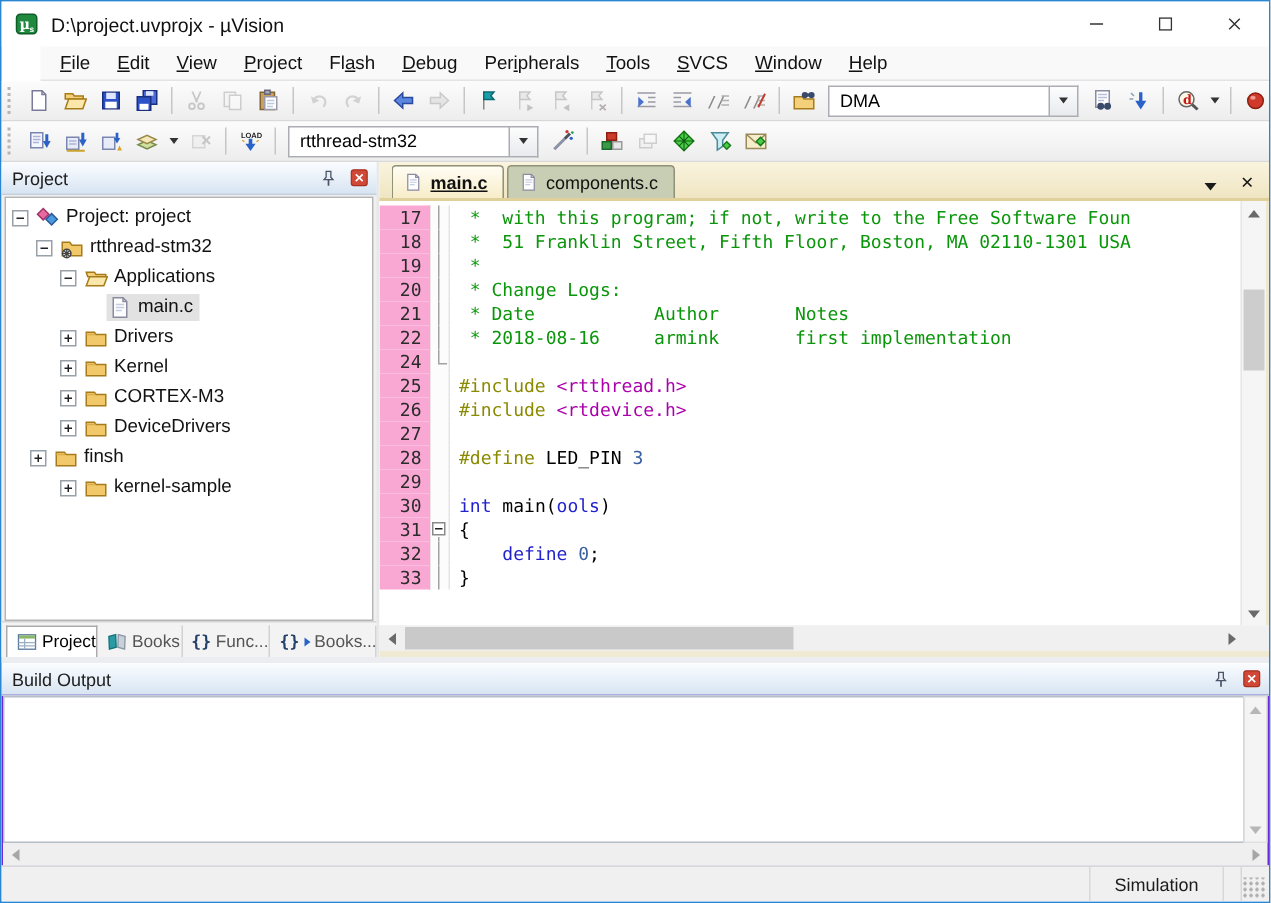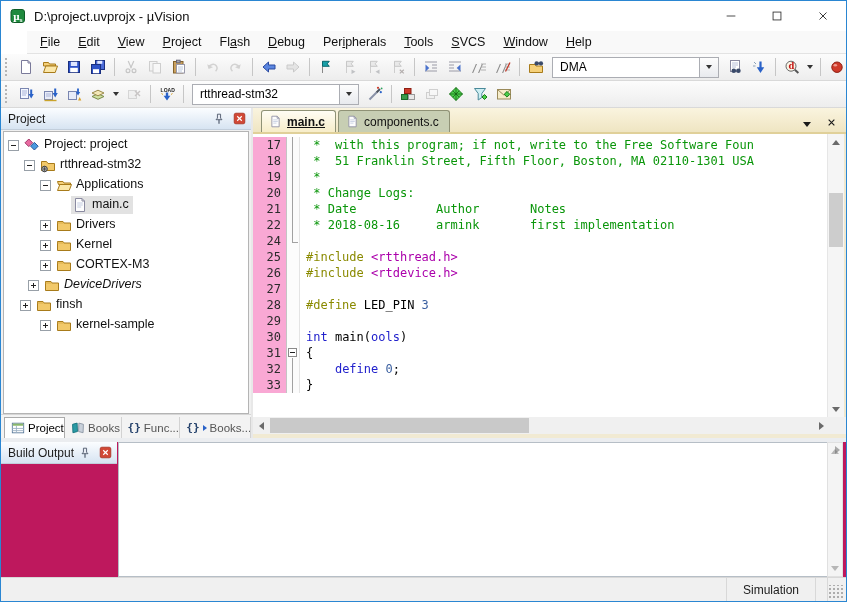--- a/index.html
+++ b/index.html
@@ -101,21 +101,21 @@
   .tri-rt-s{width:0;height:0;border-top:4px solid transparent;border-bottom:4px solid transparent;border-left:5px solid #6a6a6a;}
   .ehscroll-row{height:17px;flex:none;display:flex;background:#f0f0f0;}
   .ehscroll{flex:1;position:relative;background:#f0f0f0;}
   .hs-arrow{position:absolute;top:0;height:100%;width:16px;display:flex;align-items:center;justify-content:center;}
   .hs-thumb{position:absolute;top:1px;bottom:1px;background:#c9c9c9;}
   .hs-corner{width:17px;flex:none;background:#f0f0f0;}
   .cream-strip{height:4px;flex:none;background:#f1ead3;}
 
   
   .splitter-h{height:4px;background:#ebedf0;flex:none;}
-  .bo-panel{height:135px;flex:none;display:flex;flex-direction:row;background:#be185d;}
+  .bo-panel{height:135px;flex:none;display:flex;flex-direction:column;background:#6d28d9;}
   .bo-body{flex:1;display:flex;min-height:0;margin:0 1px;}
   .bo-content{flex:1;background:#fff;border:1px solid #b6bec6;border-right:none;}
   .bo-vscroll{width:16px;flex:none;background:#f4f4f4;border:1px solid #e0e0e0;position:relative;}
   .bo-hscroll{height:15px;flex:none;background:#efefef;position:relative;margin:0 1px;}
 
   
   .statusbar{height:24px;flex:none;background:#f0f0f0;border-top:1px solid #d8d8d8;display:flex;align-items:stretch;font-size:12px;color:#1c1c1c;}
   .sb-spring{flex:1;}
   .sb-cell{display:flex;align-items:center;justify-content:center;padding:0 16px;border-left:1px solid #d8d8d8;border-right:1px solid #d8d8d8;}
   .sb-pad{width:12px;border-right:1px solid #d8d8d8;}
@@ -631,21 +631,21 @@
             <span class="sel-wrap">
               <span class="icon">
                 <svg viewBox="0 0 16 16" width="16" height="16">
                   <path d="M1.5 4.5h5.5l1 1.5h6.5v7.5H1.5z" fill="#f2c96a" stroke="#a87b1a"></path>
                   <path d="M1.5 6h6.2" stroke="#d9ad4a"></path>
                 </svg>
               </span>
               <span class="tree-label">CORTEX-M3</span>
             </span>
           </div>
-          <div class="tree-row" style="padding-left: 24px; font-style: italic;">
+          <div class="tree-row" style="padding-left: 36px;">
             <span class="exp plus"></span>
             <span class="sel-wrap">
               <span class="icon">
                 <svg viewBox="0 0 16 16" width="16" height="16">
                   <path d="M1.5 4.5h5.5l1 1.5h6.5v7.5H1.5z" fill="#f2c96a" stroke="#a87b1a"></path>
                   <path d="M1.5 6h6.2" stroke="#d9ad4a"></path>
                 </svg>
               </span>
               <span class="tree-label">DeviceDrivers</span>
             </span>

